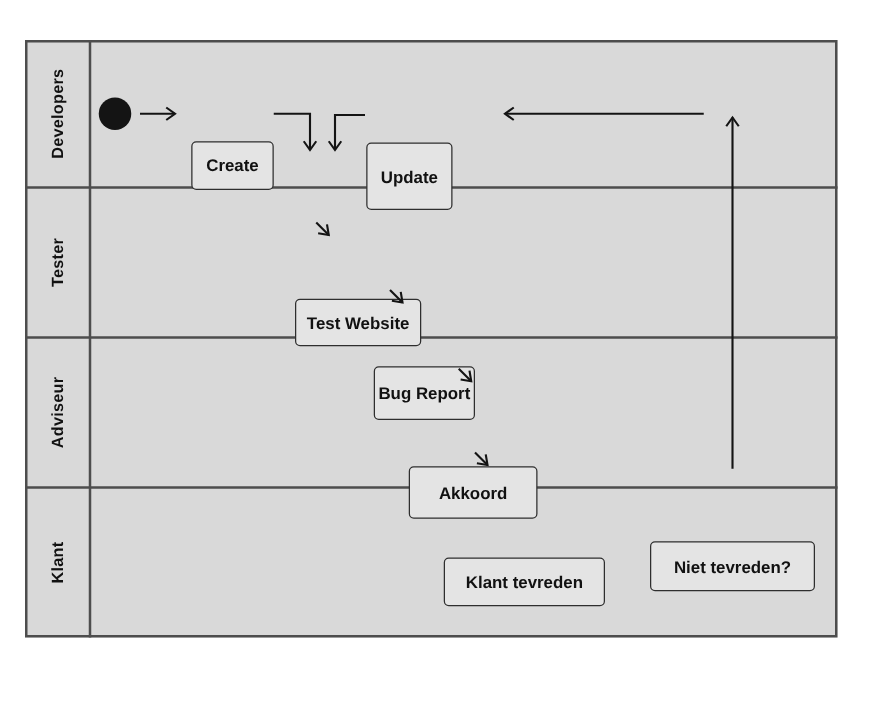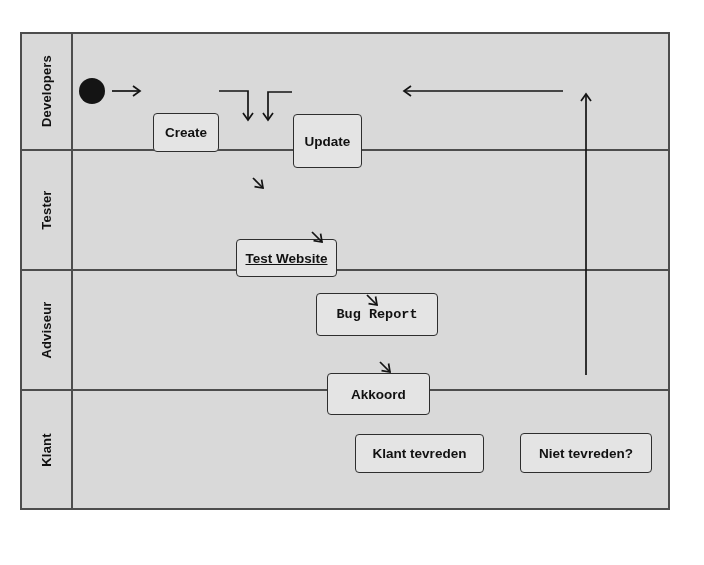--- a/index.html
+++ b/index.html
@@ -46,24 +46,24 @@
   #edges{
     position:absolute;left:0;top:0;width:704px;height:565px;z-index:4;
     pointer-events:none;color:var(--arrow,#141414);
   }
   #edges path, #edges line{stroke:currentColor;stroke-width:1.7;fill:none;}
 
   
   .n-create        {left:153px;top:69px; width:66px; height:39px;}
   .n-update        {left:293px;top:70px; width:69px; height:54px;}
   .n-concept       {left:187px;top:133px;width:137px;height:38px;}
-  .n-test          {left:236px;top:195px;width:101px;height:38px;text-decoration:underline;}
-  .n-bug           {left:316px;top:249px;width:122px;height:43px;font-family:Liberation Mono, monospace;}
+  .n-test          {left:236px;top:195px;width:101px;height:38px;}
+  .n-bug           {left:299px;top:249px;width:81px;height:43px;}
   .n-akkoord       {left:327px;top:329px;width:103px;height:42px;}
-  .n-klant-tevreden{left:355px;top:390px;width:129px;height:39px;}
+  .n-klant-tevreden{left:355px;top:402px;width:129px;height:39px;}
   .n-niet-tevreden {left:520px;top:389px;width:132px;height:40px;}
 
   .ll-developers{top:91px;}
   .ll-tester    {top:210px;}
   .ll-adviseur  {top:330px;}
   .ll-klant     {top:450px;}
 
   .d1{top:149px;} .d2{top:269px;} .d3{top:389px;}
 </style>
 </head>

